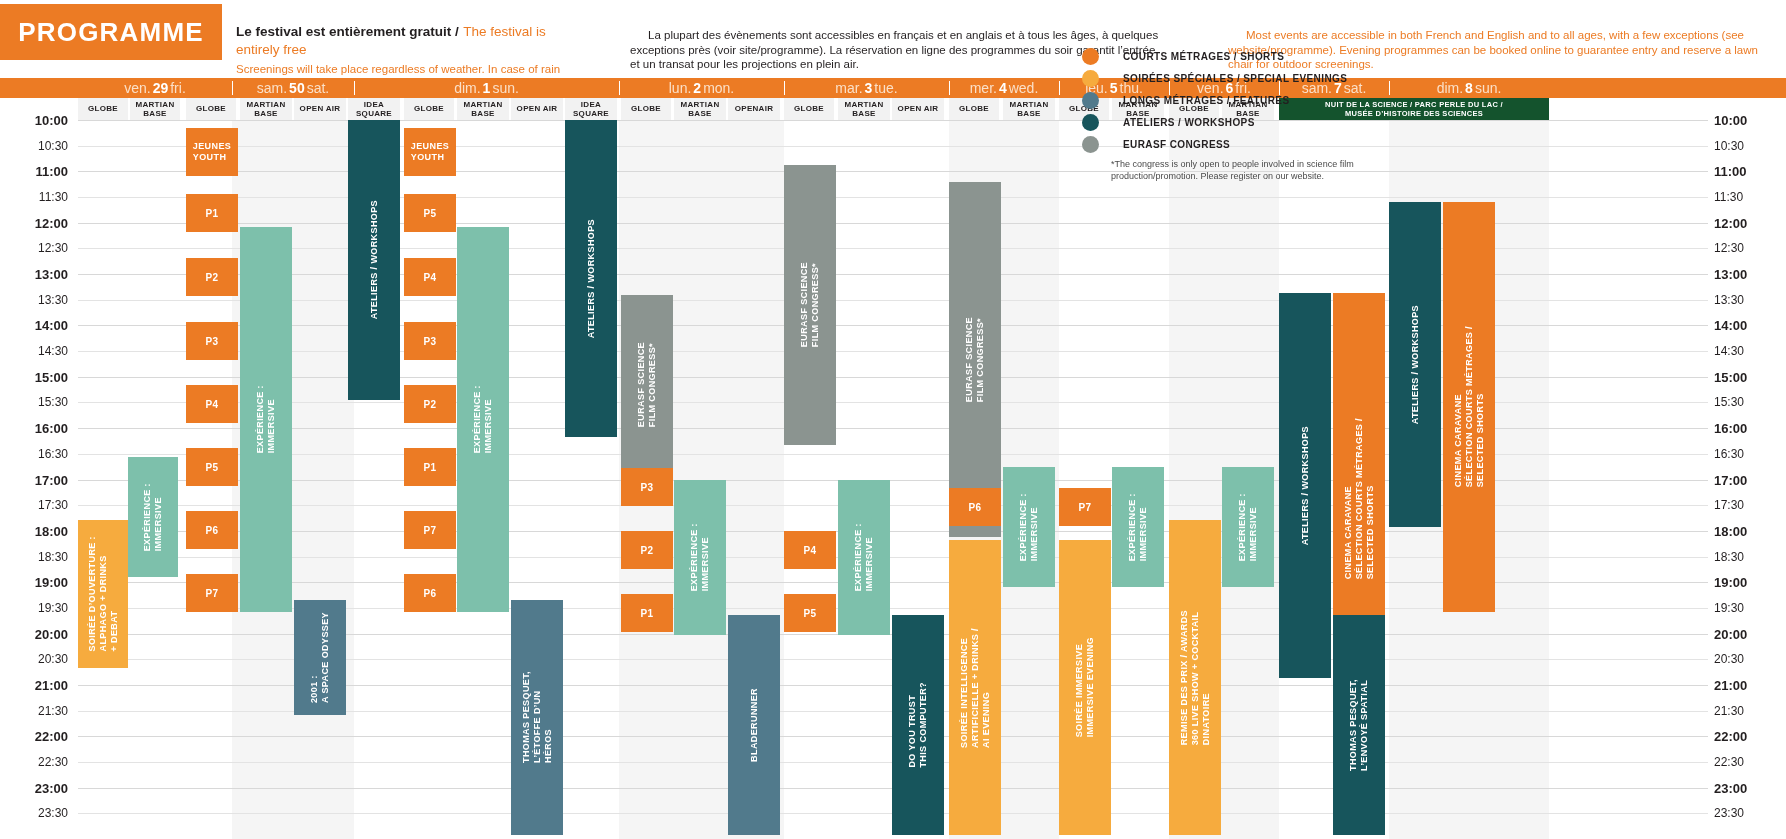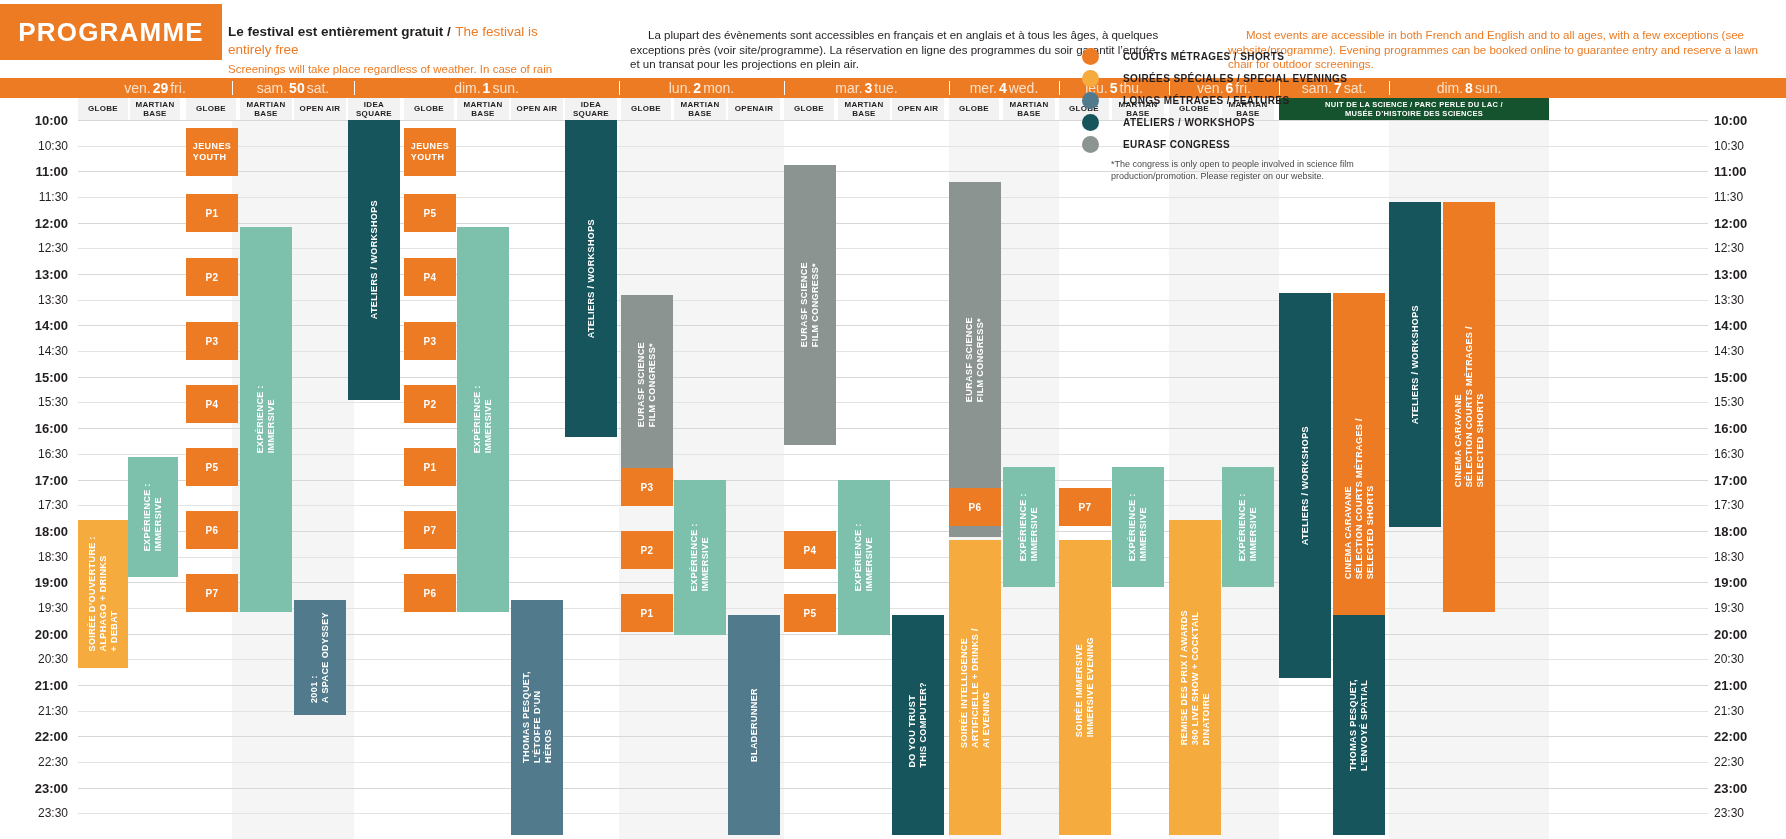--- a/index.html
+++ b/index.html
@@ -53,21 +53,21 @@
   #legend-note{margin-top:4px;margin-left:0px;font-size:9px;color:#4a4a4a;line-height:11.5px;}
 </style>
 </head>
 <body>
 
 <div id="top">
   <div id="prog-block">
     <span class="txt">PROGRAMME</span>
   </div>
 
-  <div class="hdr-col" style="left:228px;top:22px;width:340px;">
+  <div class="hdr-col" style="left:236px;top:22px;width:340px;">
     <div>
       <span class="hl-bold">Le festival est entièrement gratuit /</span>
       <span class="hl-orange">The festival is entirely free</span>
     </div>
     <span class="hsmall-or" style="margin-top:4px;">Screenings will take place regardless of weather. In case of rain please consult our site and social networks from 16h00 for details.</span>
   </div>
 
   <div class="hdr-col" style="left:630px;top:28px;width:530px;">
     <span class="hsmall-bk" style="text-indent:18px;">La plupart des évènements sont accessibles en français et en anglais et à tous les âges, à quelques exceptions près (voir site/programme). La réservation en ligne des programmes du soir garantit l’entrée et un transat pour les projections en plein air.</span>
   </div>

